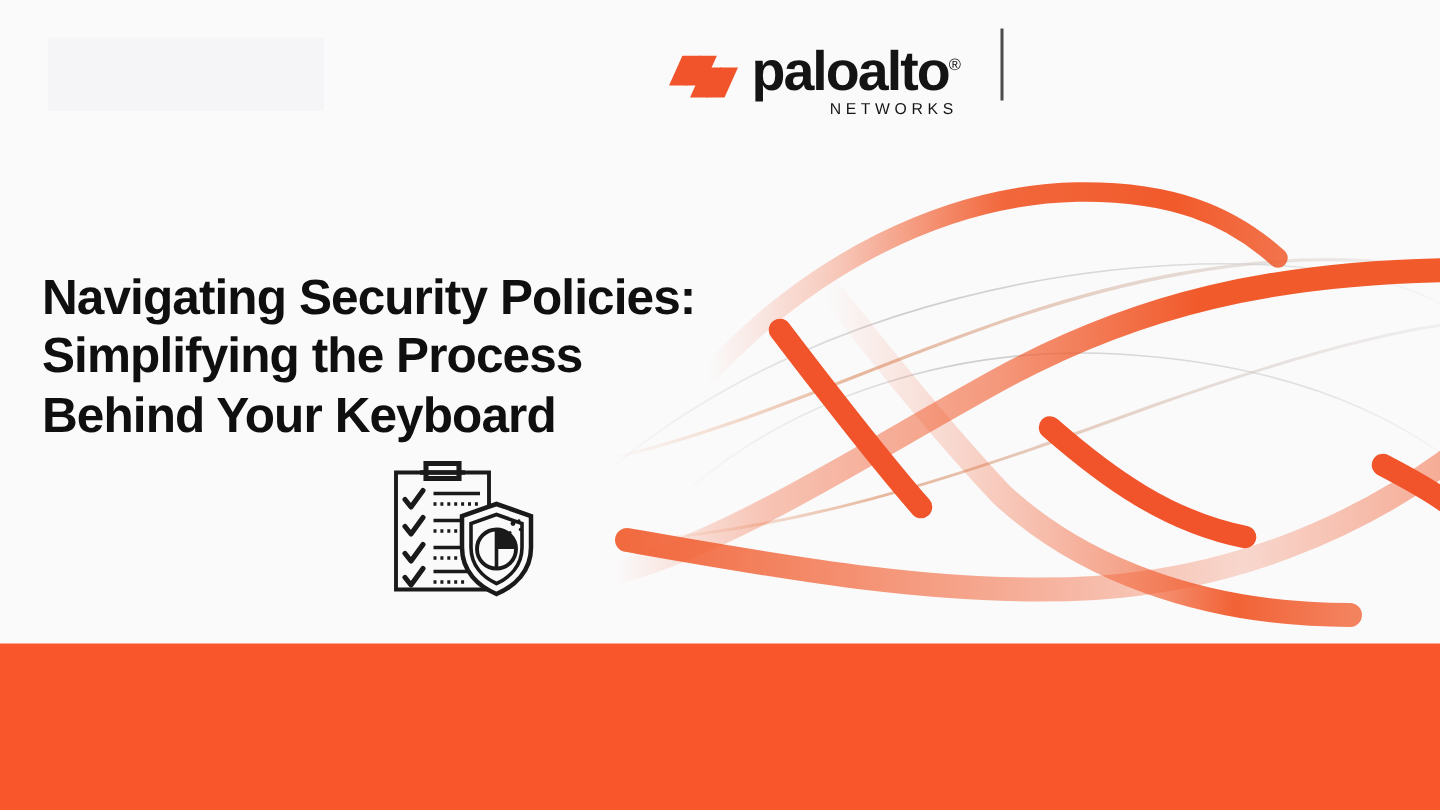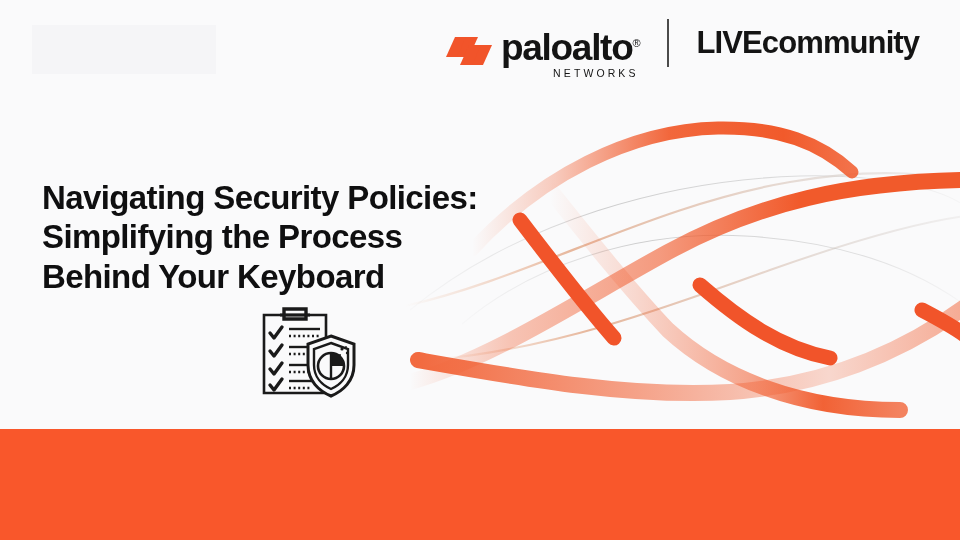--- a/index.html
+++ b/index.html
@@ -90,21 +90,21 @@
     font-size: 31px;
     font-weight: 700;
     letter-spacing: -0.9px;
     color: #141414;
     white-space: nowrap;
   }
 
   
   .headline {
     position: absolute;
-    left: 42px;
+    left: 28px;
     top: 156px;
     width: 540px;
     font-size: 33px;
     font-weight: 700;
     line-height: 1.19;
     letter-spacing: -0.6px;
     color: #0f0f10;
     white-space: pre-line;
   }
 
@@ -207,21 +207,20 @@
           <polygon points="34,8 46,8 37,28 25,28"></polygon>
           <polygon points="23,8 35,8 26,28 14,28"></polygon>
         </g>
       </svg>
       <div class="pan-wordmark">
         <div class="pan-word"><span>paloalto</span><span class="pan-reg">®</span></div>
         <div class="pan-sub">NETWORKS</div>
       </div>
     </div>
     <div class="brand-divider"></div>
-    <div class="live-word">LIVEcommunity</div>
   </div>
 
   <h1 class="headline">Navigating Security Policies:
 Simplifying the Process
 Behind Your Keyboard</h1>
 
   <div class="topic-icon">
     <svg viewBox="0 0 104 96" xmlns="http://www.w3.org/2000/svg">
       <g fill="none" stroke="#1a1a1a" stroke-width="2.6">
 

